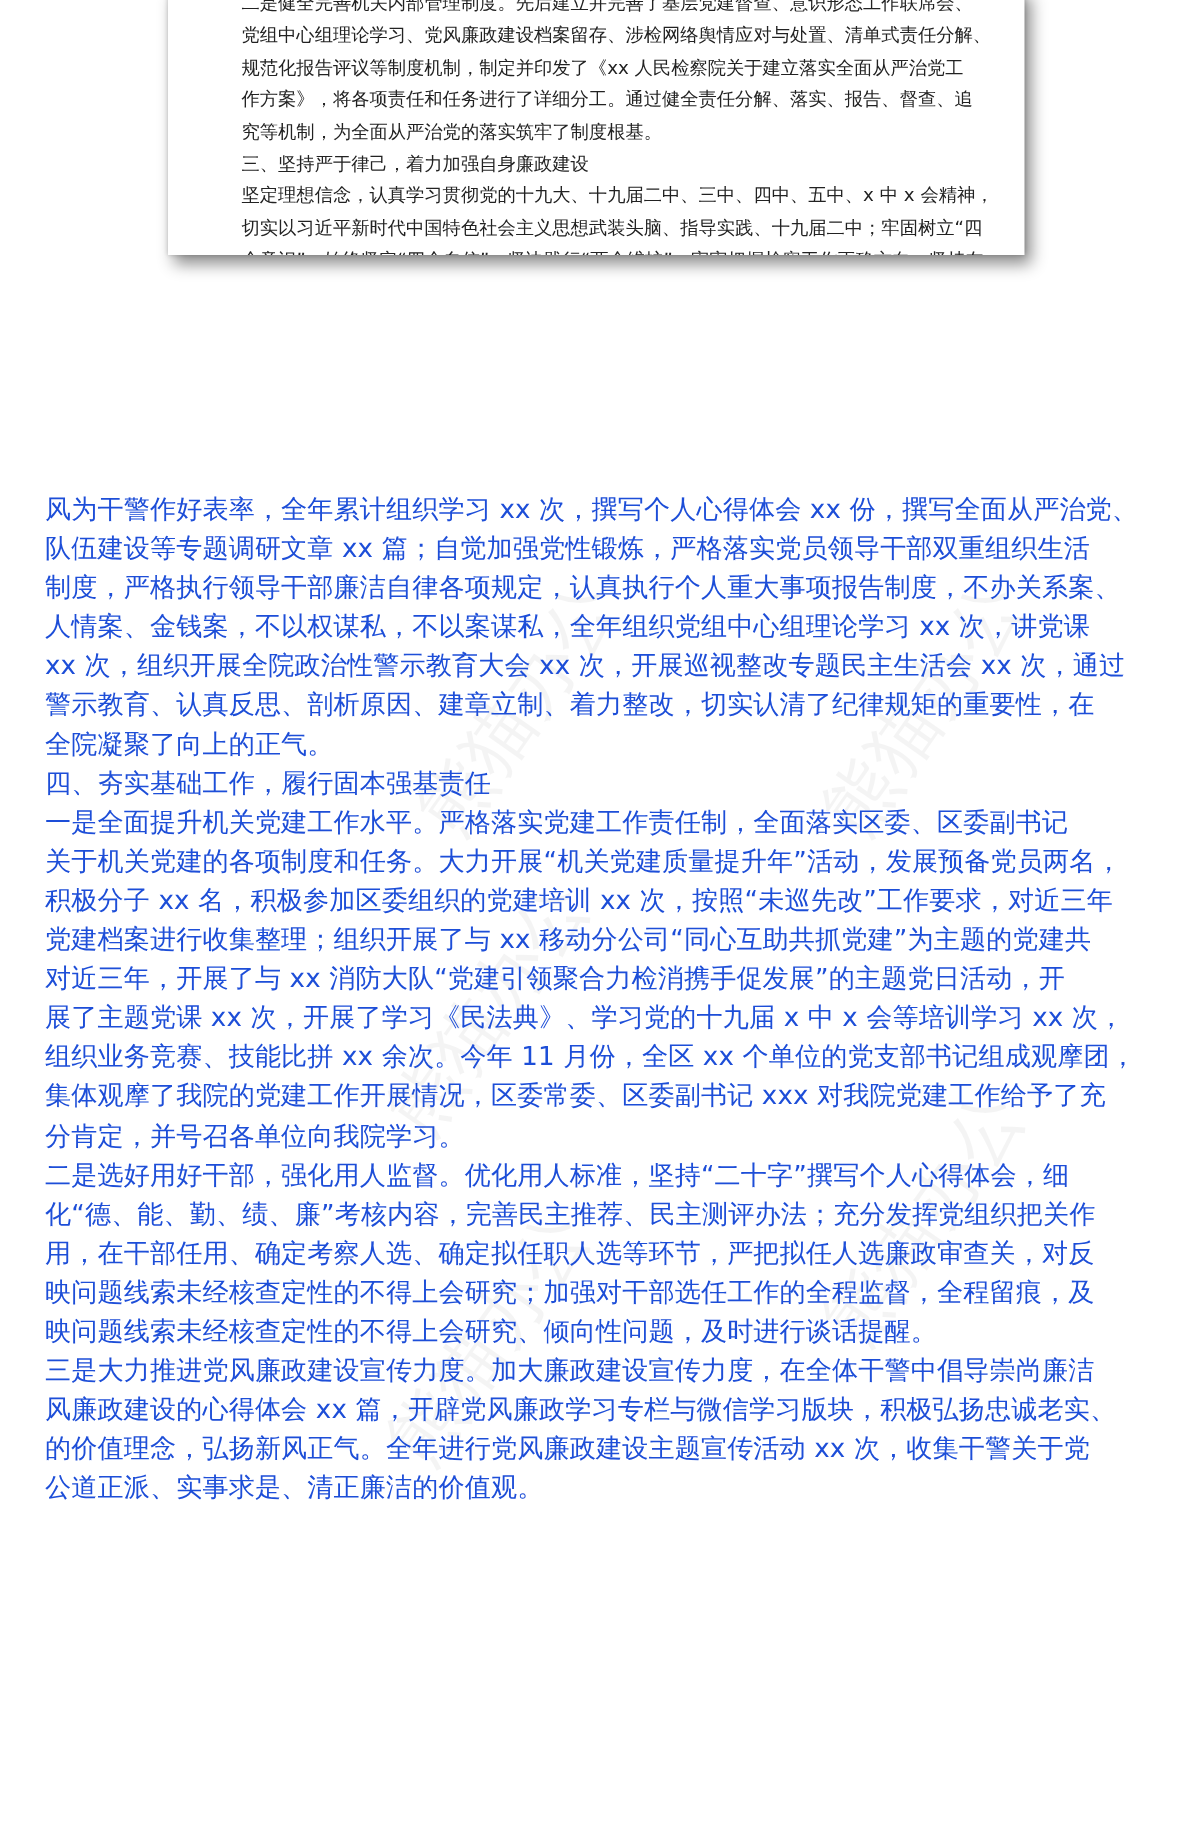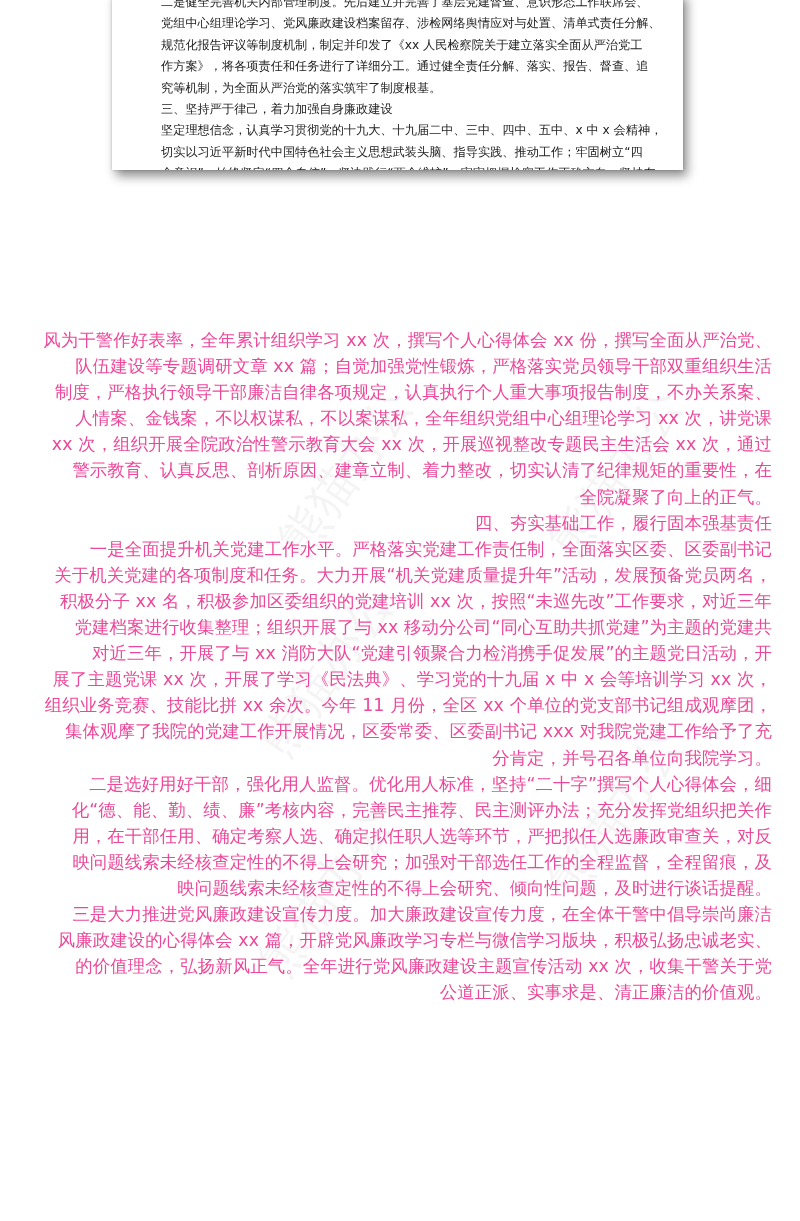--- a/index.html
+++ b/index.html
@@ -35,27 +35,26 @@
     line-height: 21.4px;
     color: #222;
   }
   .card-line {
     white-space: nowrap;
     height: 21.4px;
   }
   
   .body-text {
     position: absolute;
-    left: 20px;
+    left: 30px;
     top: 327px;
     width: 752px;
     font-size: 17.4px;
     line-height: 26.1px;
-    color: #ec4899;
-    text-align: right;
+    color: #1d4ed8;
   }
   .line {
     white-space: nowrap;
     height: 26.1px;
     letter-spacing: 0.1px;
   }
   
   .watermark {
     position: absolute;
     font-size: 48px;
@@ -71,21 +70,21 @@
 
 <div class="card">
   <div class="card-text">
     <div class="card-line">二是健全完善机关内部管理制度。先后建立并完善了基层党建督查、意识形态工作联席会、</div>
     <div class="card-line">党组中心组理论学习、党风廉政建设档案留存、涉检网络舆情应对与处置、清单式责任分解、</div>
     <div class="card-line">规范化报告评议等制度机制，制定并印发了《xx 人民检察院关于建立落实全面从严治党工</div>
     <div class="card-line">作方案》，将各项责任和任务进行了详细分工。通过健全责任分解、落实、报告、督查、追</div>
     <div class="card-line">究等机制，为全面从严治党的落实筑牢了制度根基。</div>
     <div class="card-line">三、坚持严于律己，着力加强自身廉政建设</div>
     <div class="card-line">坚定理想信念，认真学习贯彻党的十九大、十九届二中、三中、四中、五中、x 中 x 会精神，</div>
-    <div class="card-line">切实以习近平新时代中国特色社会主义思想武装头脑、指导实践、推动工作；牢固树立“四</div>
+    <div class="card-line">切实以习近平新时代中国特色社会主义思想武装头脑、指导实践、十九届二中；牢固树立“四</div>
     <div class="card-line">个意识”，始终坚定“四个自信”，坚决践行“两个维护”，牢牢把握检察工作正确方向；坚持在</div>
 
   </div>
 </div>
 
 <div class="watermark" style="left:250px;top:440px;">熊猫办公</div>
 <div class="watermark" style="left:520px;top:440px;">熊猫办公</div>
 <div class="watermark" style="left:230px;top:640px;">熊猫办公</div>
 <div class="watermark" style="left:520px;top:780px;">熊猫办公</div>
 <div class="watermark" style="left:230px;top:860px;">熊猫办公</div>

